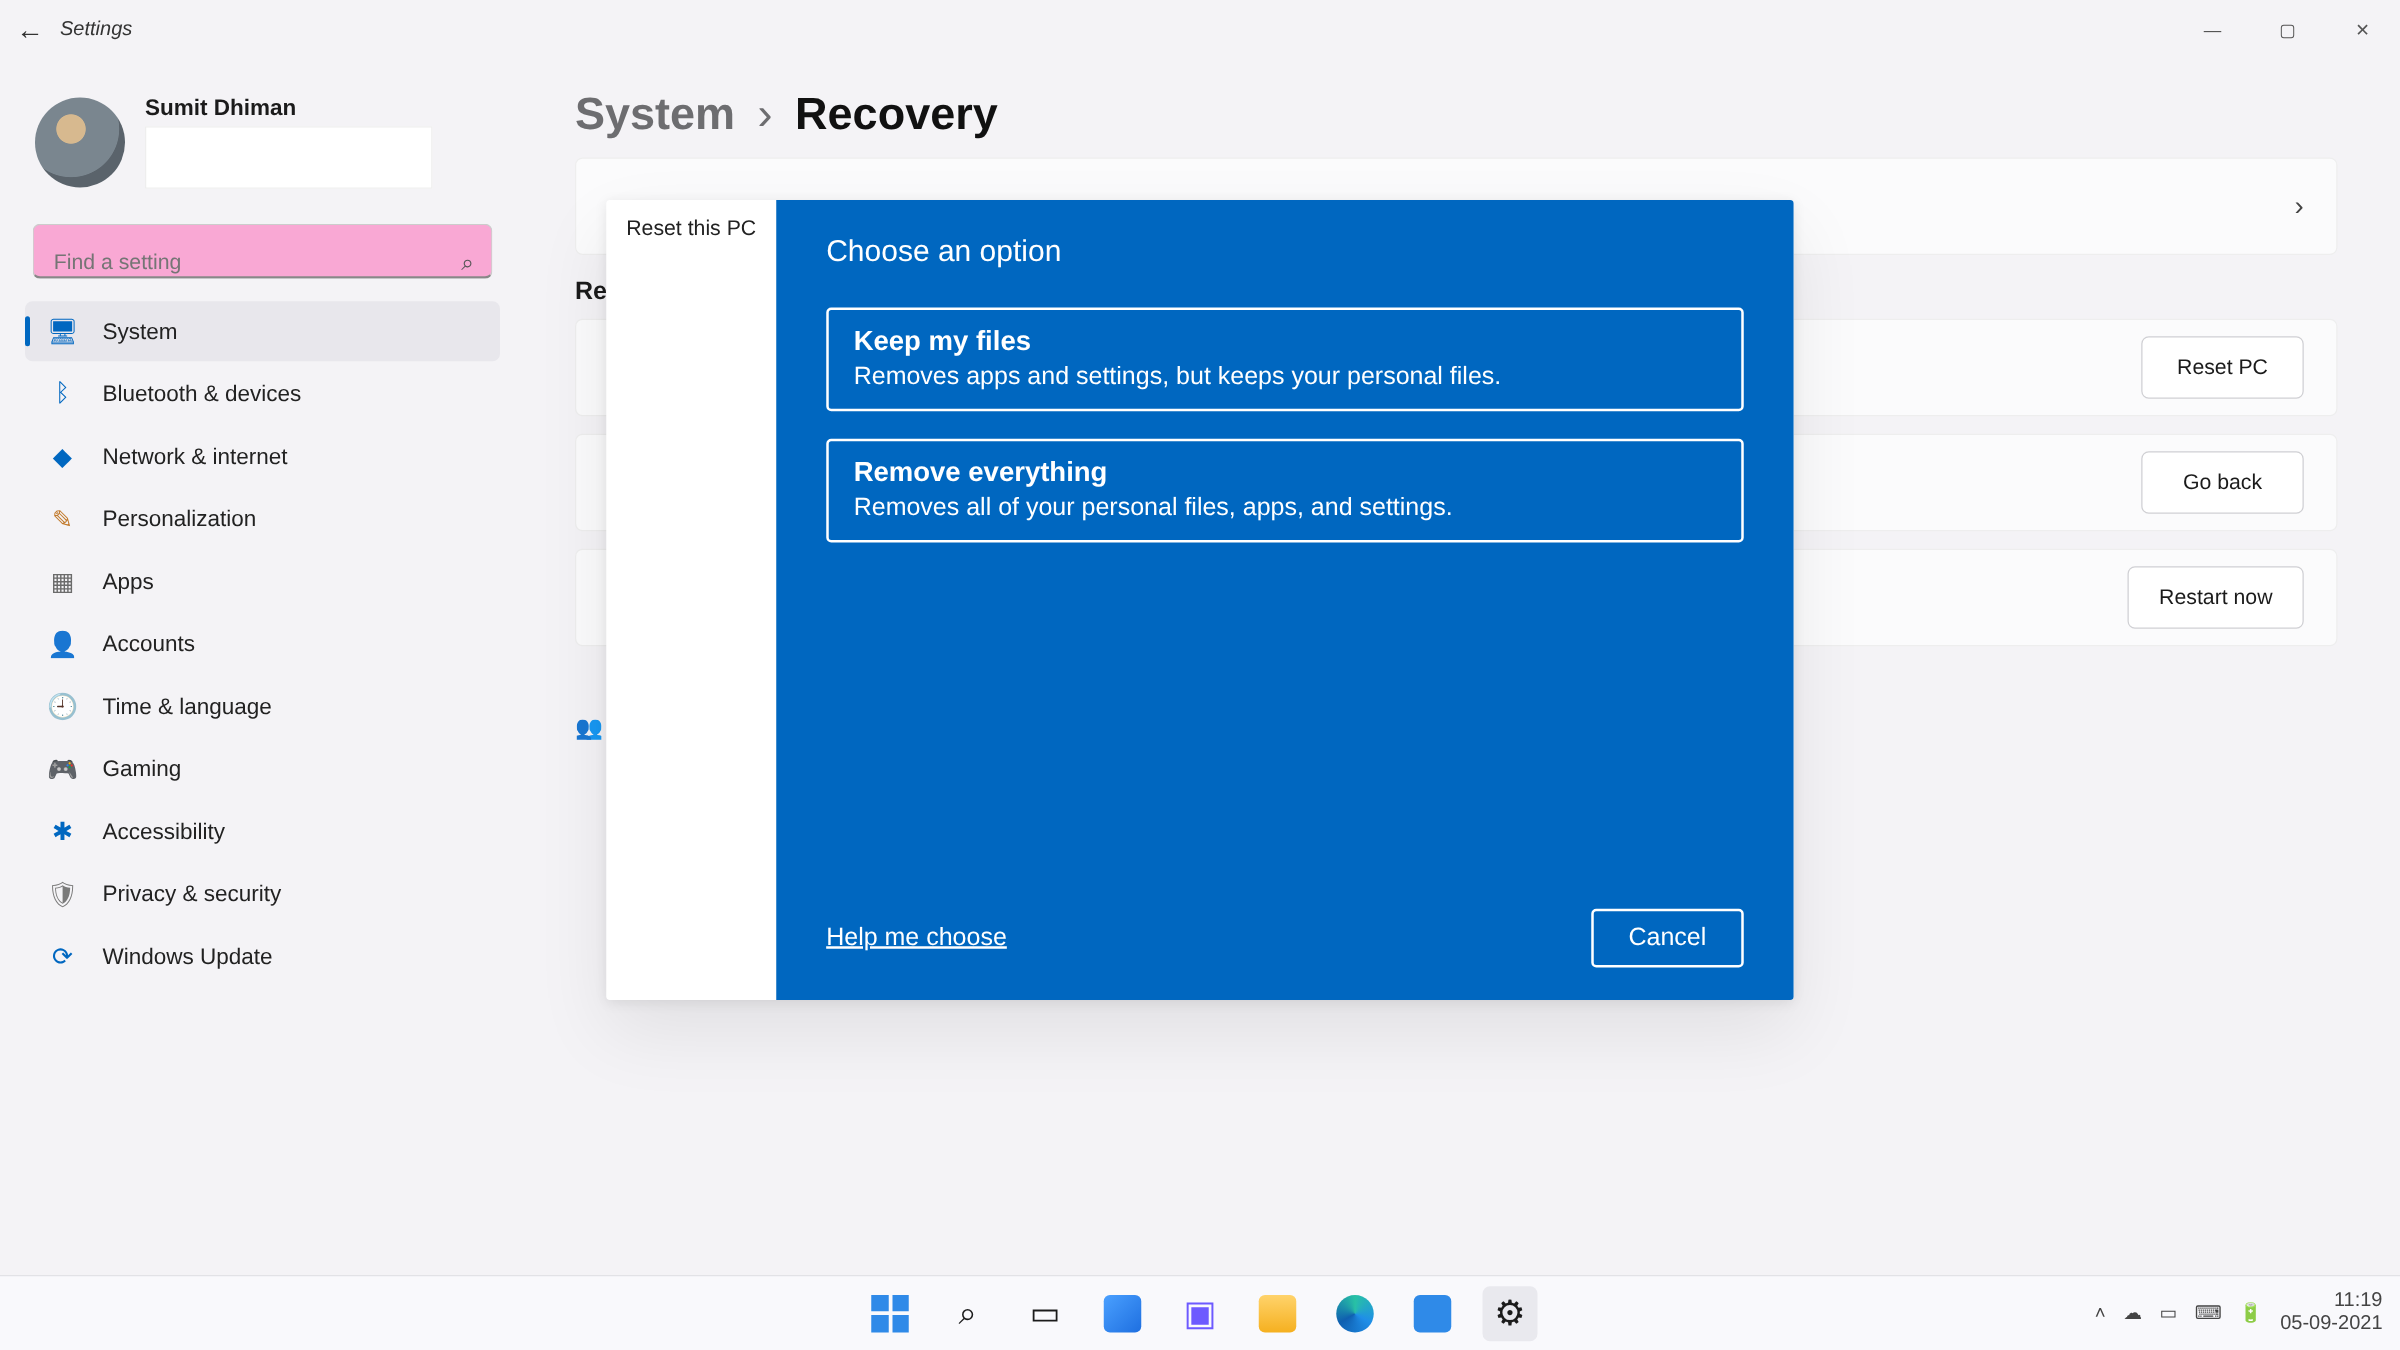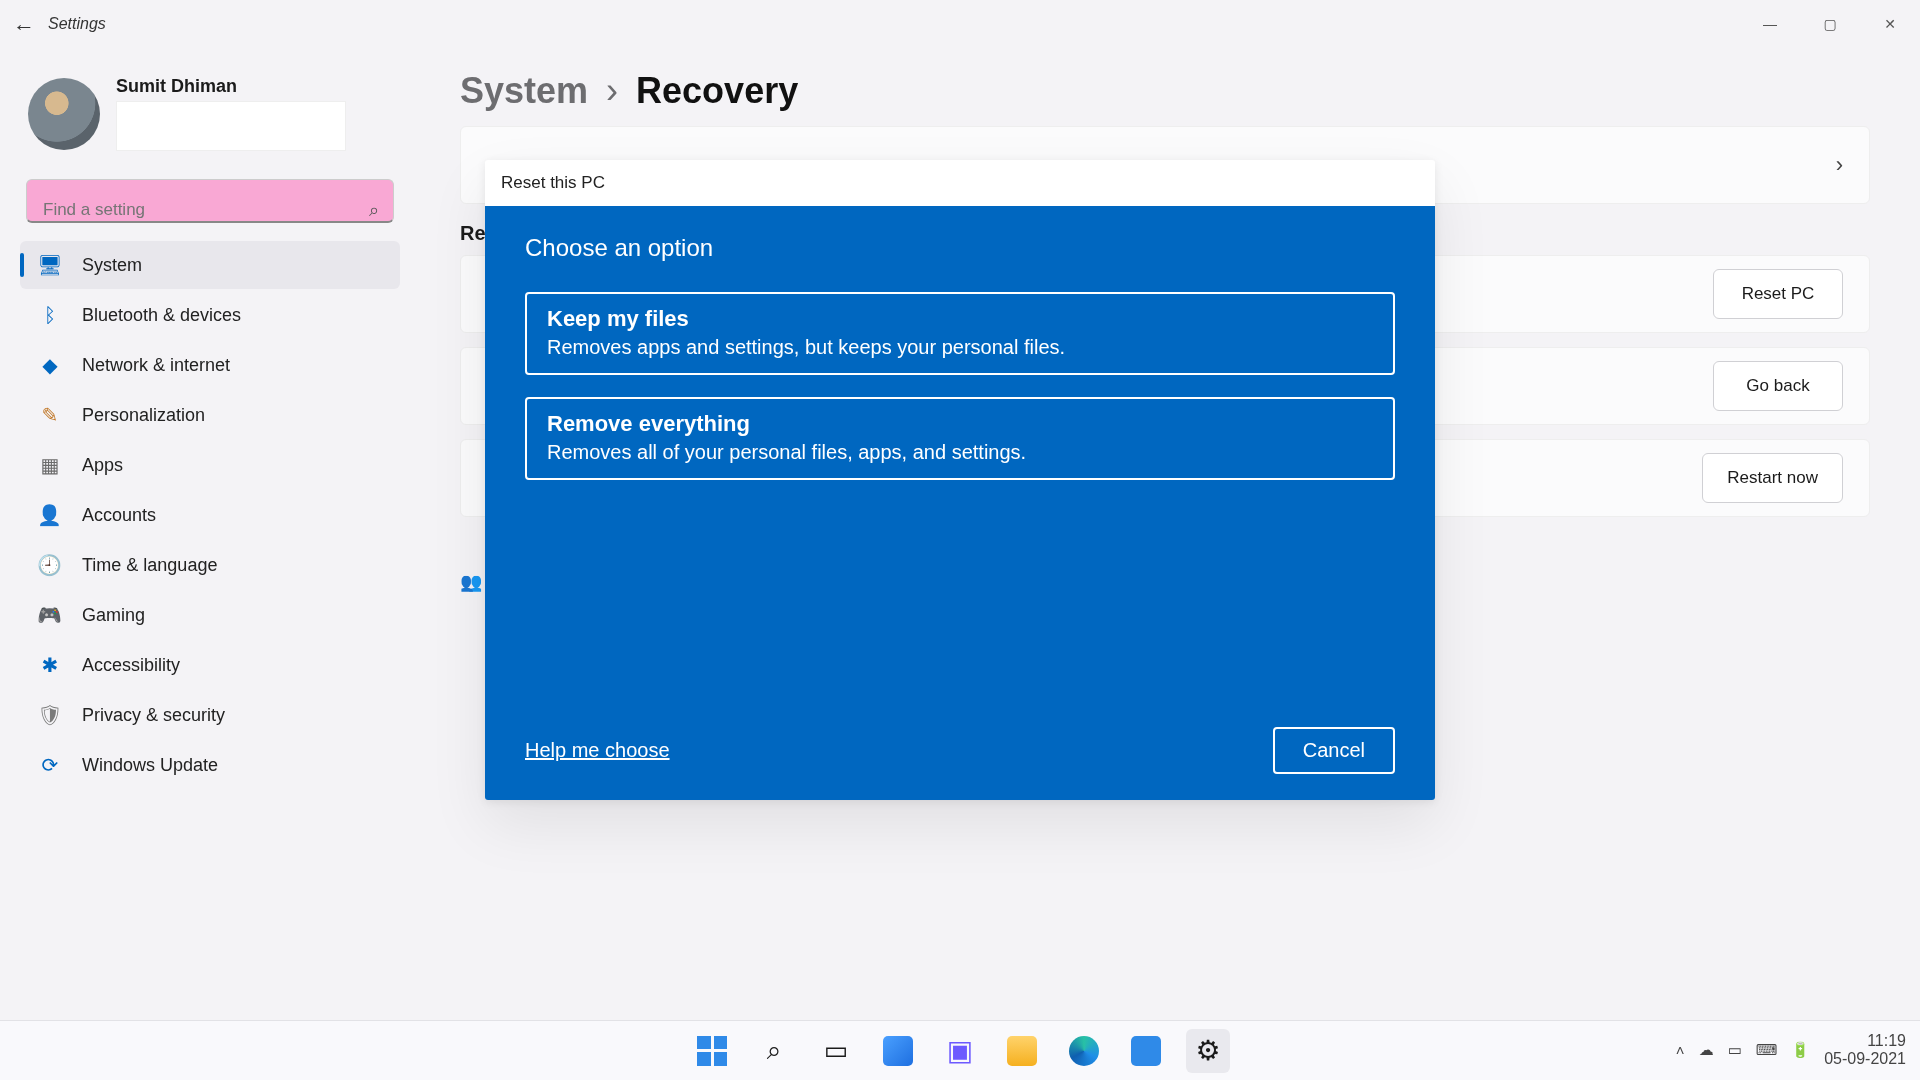--- a/index.html
+++ b/index.html
@@ -115,21 +115,21 @@
   .feedback-link {
     display:flex; align-items:center; gap:14px;
     color: var(--accent); font-size:18px; margin-top:18px;
   }
 
   
   .dialog {
     position:absolute; top:160px; left:485px; width:950px; height:640px;
     background:#fff; border-radius:3px;
     box-shadow: 0 25px 60px var(--shadow), 0 2px 10px var(--shadow);
-    display:flex; flex-direction:column; overflow:hidden;justify-content:space-between;
+    display:flex; flex-direction:row; overflow:hidden;justify-content:space-between;
   }
   .dialog-header {
     height:46px; display:flex; align-items:center; padding:0 16px;
     font-size:17px; color:#222;
   }
   .dialog-body {
     flex:1; background: var(--dialog-blue); color:#fff; padding:28px 40px 28px 40px;
     position:relative;
   }
   .dialog-title { font-size:24px; font-weight:400; margin-bottom:30px; }

